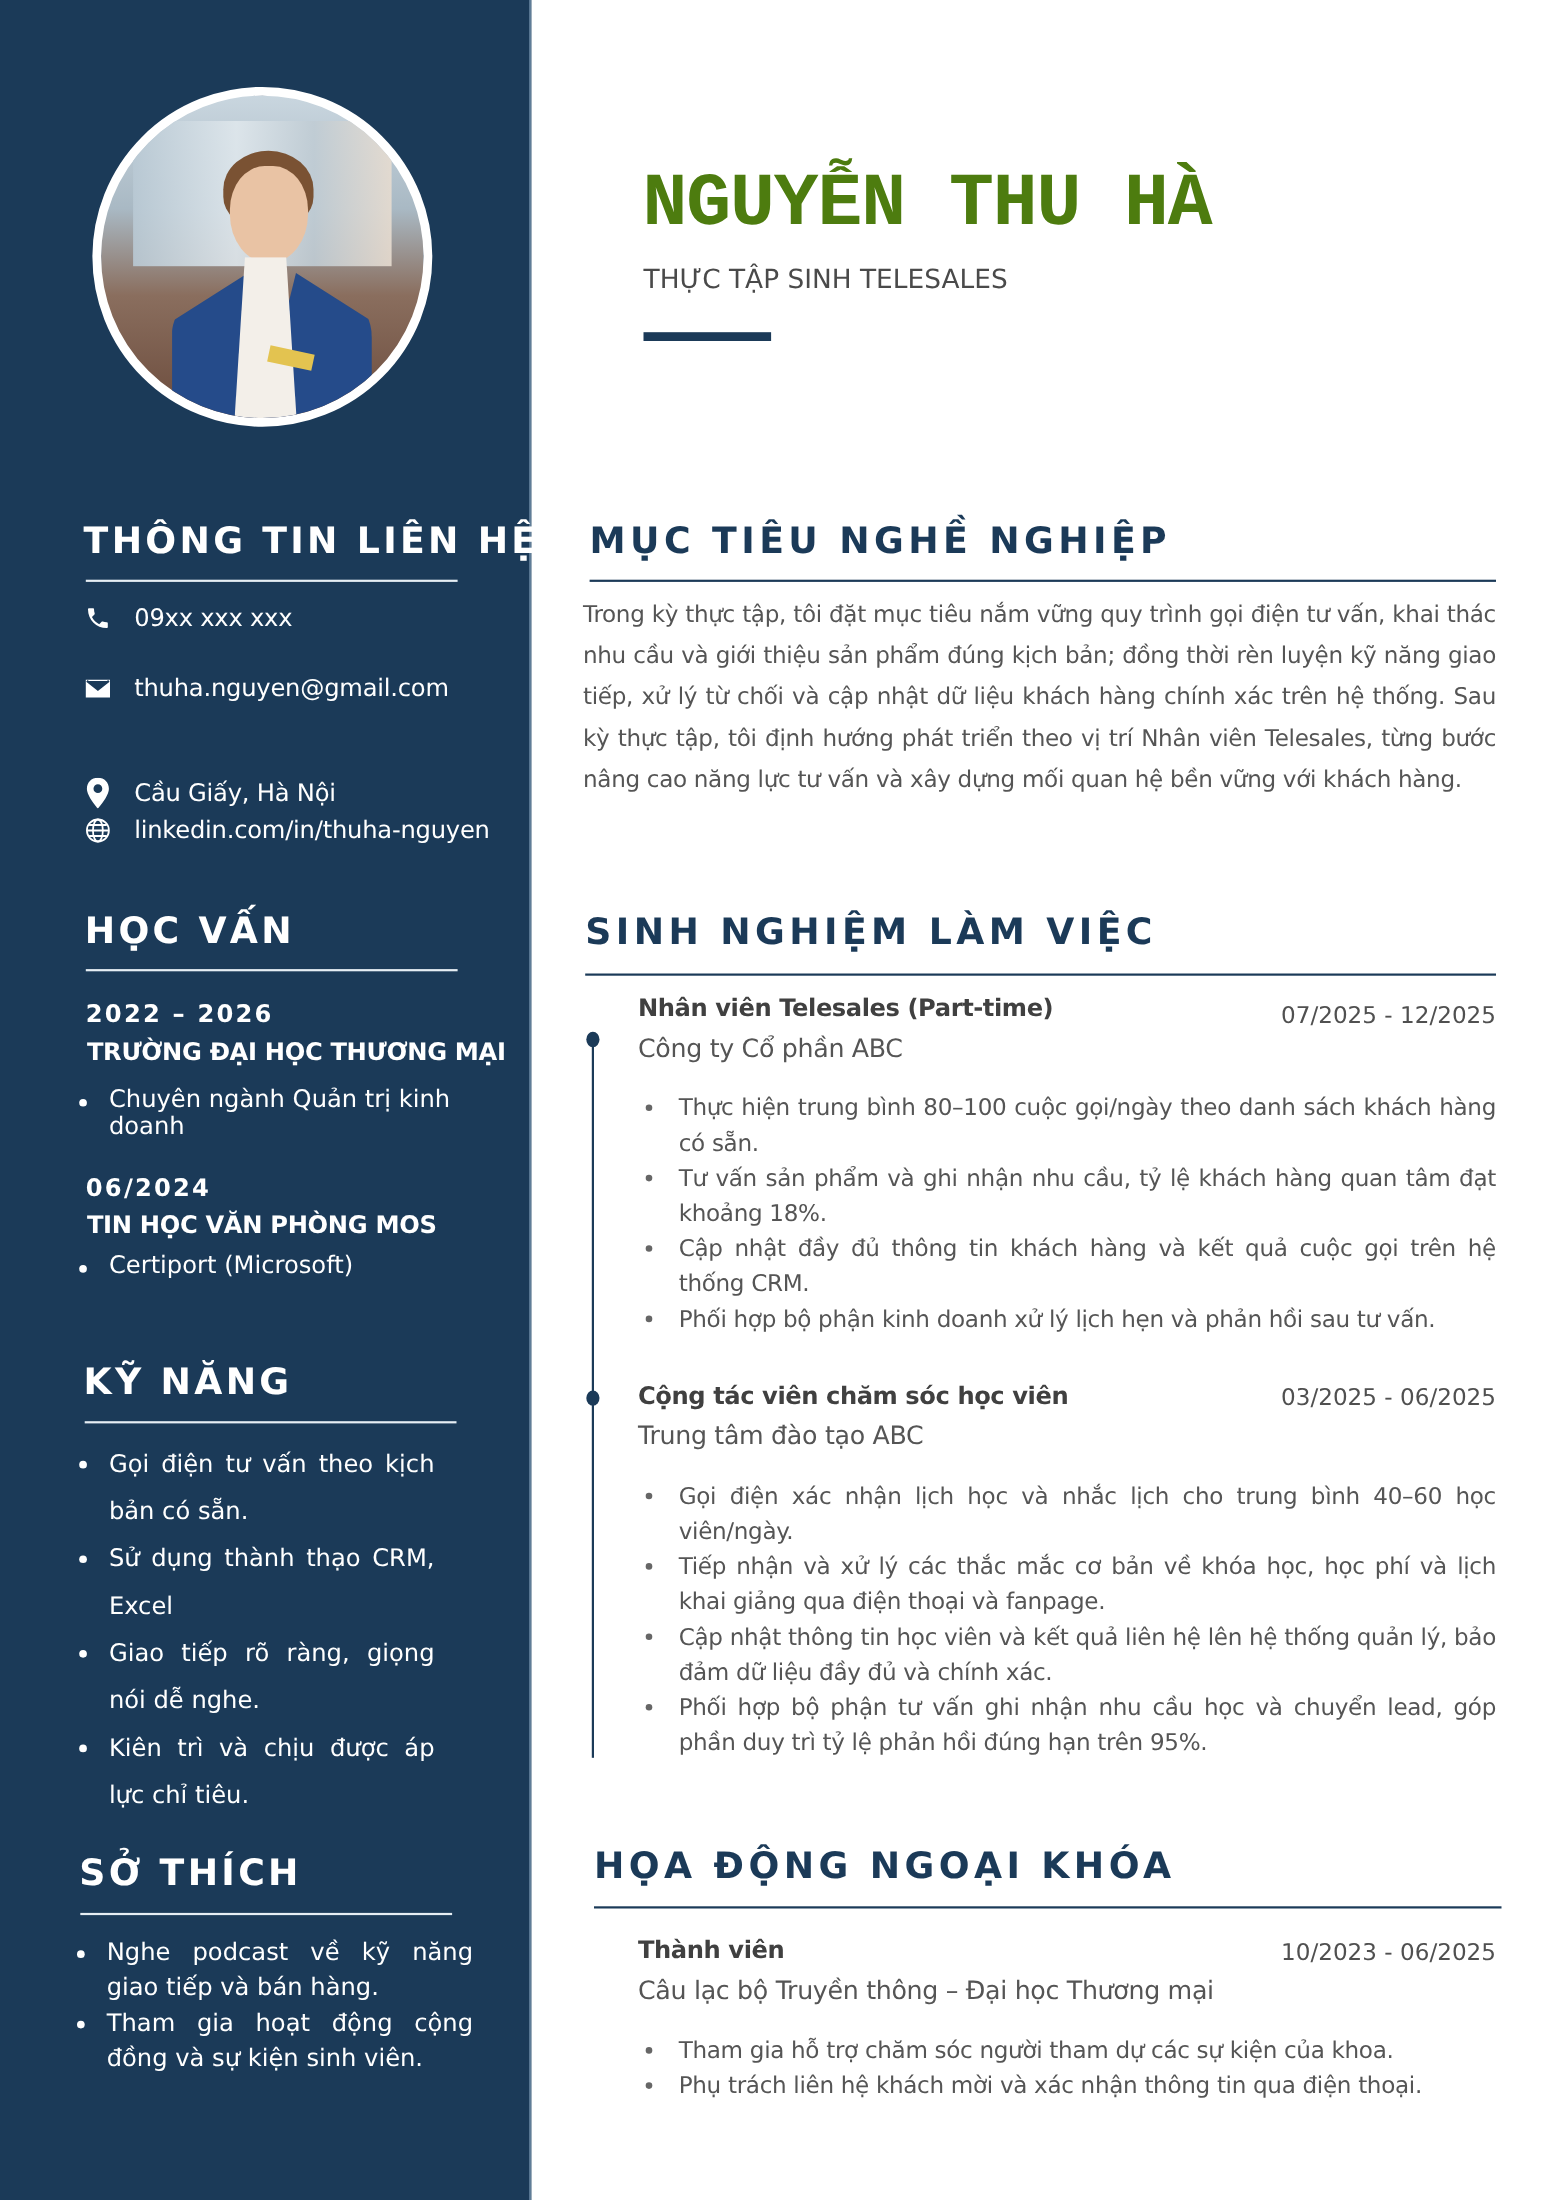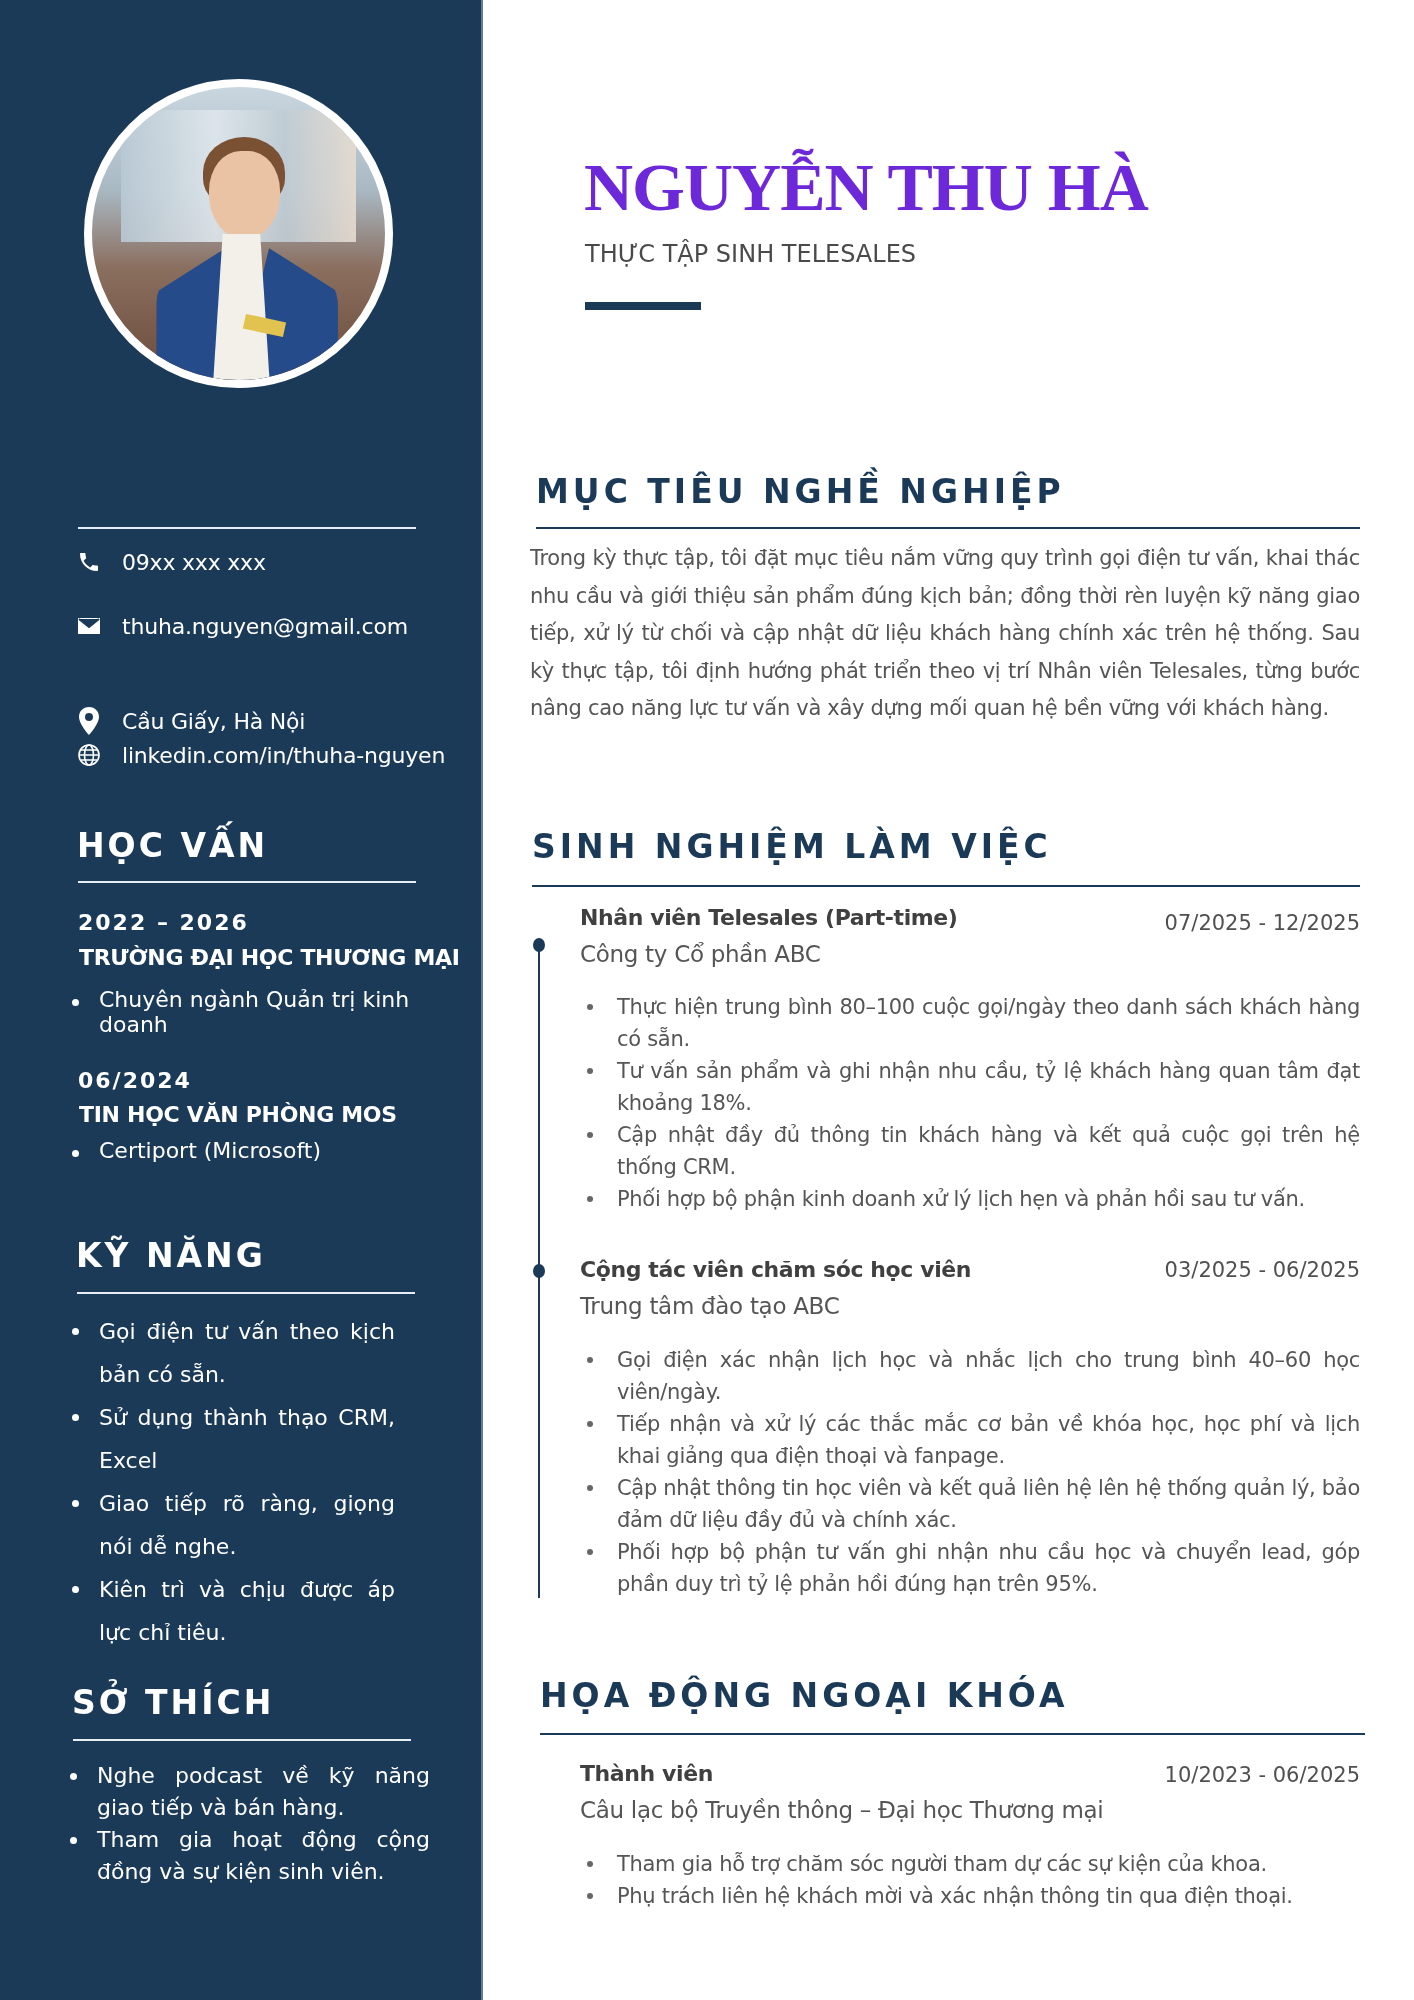--- a/index.html
+++ b/index.html
@@ -49,22 +49,22 @@
   .skills-list { position: absolute; left: 70px; top: 1310px; width: 325px; }
   .skills-list li { list-style: none; position: relative; font-family: "DejaVu Sans", sans-serif; font-size: 22px; line-height: 43px; color: #fff; padding-left: 29px; text-align: justify; }
   .skills-list li::before { content: ""; position: absolute; left: 2px; top: 18px; width: 7px; height: 7px; border-radius: 50%; background: #fff; }
 
   .hobby-list { position: absolute; left: 68px; top: 1760px; width: 362px; }
   .hobby-list li { list-style: none; position: relative; font-family: "DejaVu Sans", sans-serif; font-size: 22px; line-height: 32px; color: #fff; padding-left: 29px; text-align: justify; }
   .hobby-list li::before { content: ""; position: absolute; left: 2px; top: 13px; width: 7px; height: 7px; border-radius: 50%; background: #fff; }
 
   
   .name {
-    position: absolute; left: 584px; top: 148px; font-family: Liberation Serif, serif;
-    font-weight: bold; font-size: 68px; color: #6d28d9; white-space: nowrap; letter-spacing: -1px;
+    position: absolute; left: 584px; top: 148px; font-family: Liberation Mono, monospace;
+    font-weight: bold; font-size: 68px; color: #4d7c0f; white-space: nowrap; letter-spacing: -1px;
   }
   .role {
     position: absolute; left: 585px; top: 240px; font-family: "DejaVu Sans", sans-serif;
     font-size: 24px; color: #4a4a4a; white-space: nowrap; letter-spacing: 0px; font-weight: normal;
   }
   .accent-bar { position: absolute; left: 585px; top: 302px; width: 116px; height: 8px; background: #1b3a58; }
 
   .m-heading {
     position: absolute; font-family: "DejaVu Sans", sans-serif; font-weight: bold;
     font-size: 33px; letter-spacing: 4px; color: #1b3a58; white-space: nowrap;
@@ -95,20 +95,21 @@
 
   <div class="photo">
     <div class="bg-window"></div>
     <div class="hair"></div>
     <div class="face"></div>
     <div class="jacket"></div>
     <div class="shirt"></div>
     <div class="badge"></div>
   </div>
 
+  <div class="sb-heading" style="left:76px; top:472px;">THÔNG TIN LIÊN HỆ</div>
   <div class="sb-rule" style="left:78px; top:527px; width:338px;"></div>
 
   <div class="contact-row" style="top:547px;">
     <span class="ic">
       <svg width="24" height="24" viewBox="0 0 24 24">
           <path fill="#fff" d="M6.6 10.8c1.4 2.8 3.8 5.1 6.6 6.6l2.2-2.2c.3-.3.7-.4 1-.2 1.1.4 2.3.6 3.6.6.6 0 1 .4 1 1V20c0 .6-.4 1-1 1C10.6 21 3 13.4 3 4c0-.6.4-1 1-1h3.5c.6 0 1 .4 1 1 0 1.3.2 2.5.6 3.6.1.3 0 .7-.2 1L6.6 10.8z"></path>
         </svg>
     </span>
     <span class="txt">09xx xxx xxx</span>
   </div>

